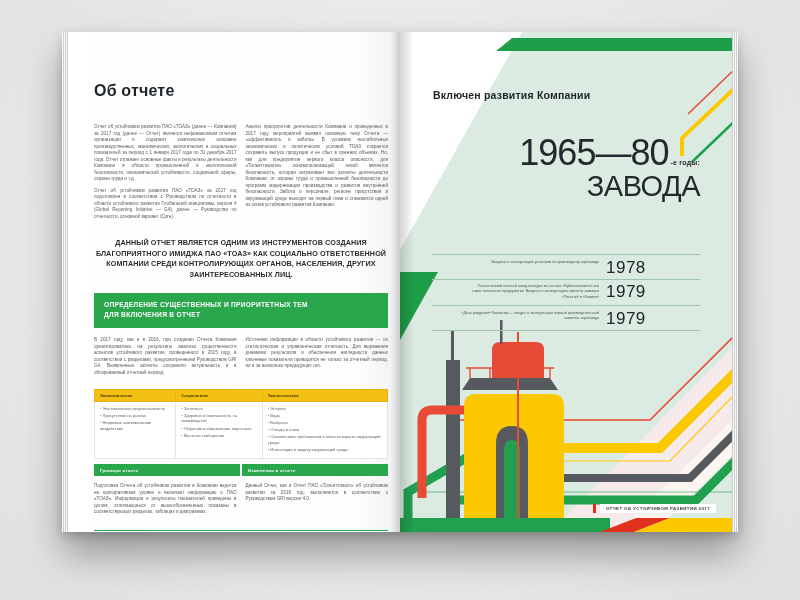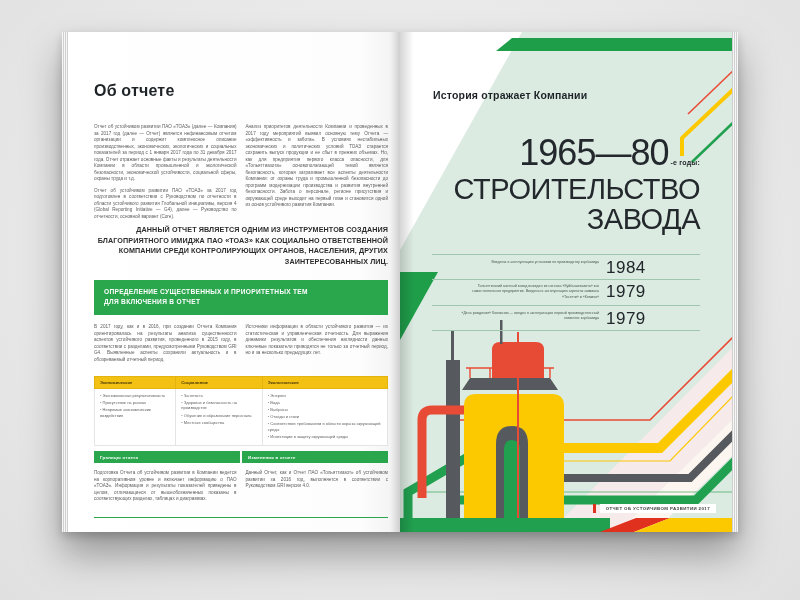--- a/index.html
+++ b/index.html
@@ -15,22 +15,22 @@
   .edge-stack-left{position:absolute;left:0;top:0;bottom:0;width:6px;z-index:30;
       background:repeating-linear-gradient(to right,#f7f7f7 0 1.3px,#cfcfcf 1.3px 2px);}
   .gutter-left{position:absolute;right:0;top:0;bottom:0;width:10px;z-index:25;
       background:linear-gradient(to left,rgba(0,0,0,.13),rgba(0,0,0,0));}
   .lp-content{position:absolute;left:32px;right:12px;top:50px;bottom:0;}
   .lp-title{font-size:16px;font-weight:700;color:#1d2327;letter-spacing:.2px;margin:0 0 24px 0;}
   .cols{display:flex;gap:9px;}
   .col{flex:1;}
   .body-txt{font-size:4.6px;line-height:1.42;color:#5c5c5c;text-align:justify;}
   .body-txt p{margin:0 0 5px 0;}
-  .callout{font-size:7.2px;line-height:1.45;font-weight:700;color:#2c2c2c;
-           letter-spacing:.1px;text-align:right;}
+  .callout{margin-top:13px;font-size:7.2px;line-height:1.45;font-weight:700;color:#2c2c2c;
+           letter-spacing:.1px;text-align:center;}
   .green-block{margin-top:13px;background:#2aa64d;color:#fff;padding:7px 10px 8px 10px;}
   .green-block div{font-size:6.6px;font-weight:700;letter-spacing:.3px;line-height:1.55;}
   .mat-cols{margin-top:9px;}
   .topics-table{margin-top:7px;width:100%;border-collapse:collapse;border:1px solid #dedede;}
   .topics-table th{background:#f2c113;color:#4a3a06;font-size:4.2px;font-weight:700;
        text-align:left;padding:3px 5px;border:1px solid #e3b30f;}
   .topics-table td{vertical-align:top;border:1px solid #e4e4e4;padding:2.5px 5px 4px 5px;background:#fff;}
   .topics-table ul{margin:0;padding:0;list-style:none;}
   .topics-table li{font-size:4px;line-height:1.4;color:#5e5e5e;margin:1.6px 0;}
   .topics-table li::before{content:"• ";color:#8a8a8a;}
@@ -173,34 +173,33 @@
       <div class="white-wedge"></div>
       <div class="green-sliver"></div>
       <div class="top-band"></div>
 
       <svg style="position:absolute;right:0;top:20px;width:120px;height:120px;z-index:4;" viewBox="0 0 120 120">
         <polyline points="70,62 120,14" fill="none" stroke="#e84b35" stroke-width="1.6"></polyline>
         <polyline points="64,104 64,86 120,33" fill="none" stroke="#fcc800" stroke-width="4"></polyline>
         <polyline points="74,110 120,66" fill="none" stroke="#21a04f" stroke-width="2.6"></polyline>
       </svg>
 
-      <div class="rp-header">История отражает Компании</div>
+      <div class="rp-header">Включен развития Компании</div>
 
       <div class="era">
         <div class="era-years">
           <span>1965—80</span><span class="era-suffix">-е годы:</span>
         </div>
-        <div class="era-l1">СТРОИТЕЛЬСТВО</div>
         <div class="era-l2">ЗАВОДА</div>
       </div>
 
       <div class="timeline">
         <div class="trow">
           <div class="t-text">Введены в эксплуатацию установки по производству карбамида</div>
-          <div class="t-year">1984</div>
+          <div class="t-year">1978</div>
         </div>
         <div class="trow">
           <div class="t-text">Тольяттинский азотный завод выведен из состава «Куйбышевазота» как самостоятельное предприятие. Введены в эксплуатацию агрегаты аммиака «Тосетти» и «Кемико»</div>
           <div class="t-year">1979</div>
         </div>
         <div class="trow">
           <div class="t-text">«День рождения» Компании — введен в эксплуатацию первый производственный комплекс карбамида</div>
           <div class="t-year">1979</div>
         </div>
       </div>

